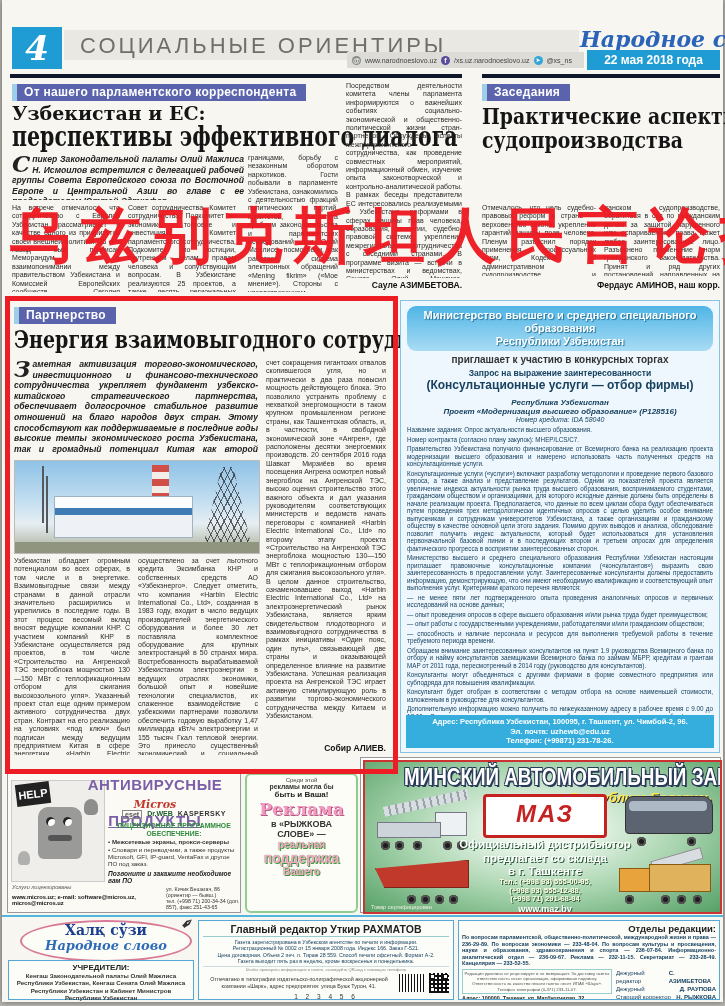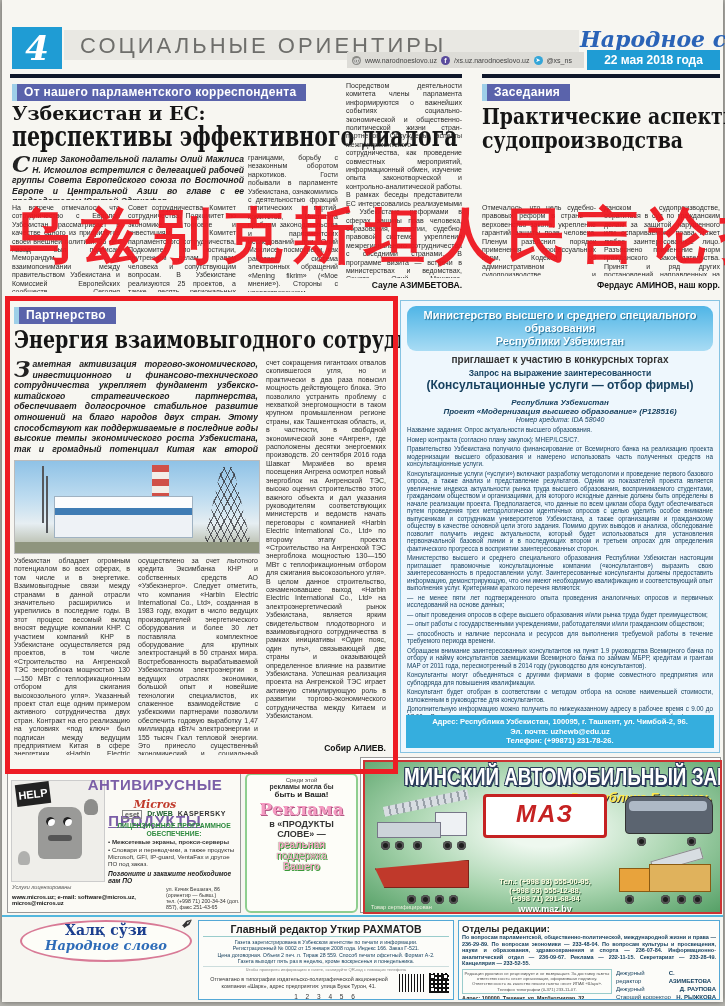--- a/index.html
+++ b/index.html
@@ -145,24 +145,24 @@
     <div class="abs" style="left:4px;top:120px;width:150px;font-weight:bold;font-size:5.8px;color:#111;">www.micros.uz; e-mail: software@micros.uz, micros@micros.uz</div>
     <div class="abs tiny" style="left:158px;top:112px;width:74px;">ул. Кичик Бешагач, 86 (ориентир — бывш.)</div>
     <div class="abs tiny" style="left:158px;top:124px;width:74px;">тел. (+998 71) 200-34-34 (доп. 857), факс 251-43-65</div>
   </div>
 
   <div class="abs" style="left:243px;top:773px;width:113px;height:140px;border:2px solid #8fce8f;border-radius:6px;background:#fdfdf8;box-sizing:border-box;text-align:center;overflow:hidden;">
     <div style="font-size:6px;color:#444;margin-top:2px;">Среди этой</div>
     <div style="font-size:6.8px;font-weight:bold;color:#333;">рекламы могла бы</div>
     <div style="font-size:8px;font-weight:bold;color:#222;">быть и Ваша!</div>
     <div style="font-family:'DejaVu Serif',serif;font-weight:bold;font-size:17px;color:#f49ac1;text-shadow:1px 1px 0 #b05a84;">Реклама</div>
-    <div style="font-size:9px;font-weight:bold;color:#333;">в «ПРОДУКТЫ</div>
+    <div style="font-size:9px;font-weight:bold;color:#333;">в «РЫЖКОВА</div>
     <div style="font-size:9px;font-weight:bold;color:#333;">СЛОВЕ» —</div>
     <div style="font-size:10px;font-weight:bold;color:#f7a8c8;text-shadow:0 0 1px #3a9a3a,1px 1px 0 #3a9a3a;">реальная</div>
-    <div style="font-size:10px;font-weight:normal;color:#f7a8c8;text-shadow:0 0 1px #3a9a3a,1px 1px 0 #3a9a3a;">поддержка</div>
+    <div style="font-size:14px;font-weight:bold;color:#f7a8c8;text-shadow:0 0 1px #3a9a3a,1px 1px 0 #3a9a3a;">поддержка</div>
     <div style="font-size:10px;font-weight:bold;color:#f7a8c8;text-shadow:0 0 1px #3a9a3a,1px 1px 0 #3a9a3a;">Вашего</div>
     <div style="font-size:10px;font-weight:bold;color:#f7a8c8;text-shadow:0 0 1px #3a9a3a,1px 1px 0 #3a9a3a;margin-top:44px;">бизнеса!</div>
     <div style="font-size:5.4px;font-weight:bold;color:#333;margin-top:2px;">Мы ждем Вас по адресу:</div>
     <div style="font-size:5.4px;color:#333;">г. Ташкент, ул. Матбуотчилар, 32.</div>
     <div style="font-size:5.4px;font-weight:bold;color:#333;">Тел.: 232-11-18, 232-10-83.</div>
     <div style="font-size:5.4px;color:#333;">E-mail: reklama@ns.uz</div>
   </div>
 
   <div class="abs" style="left:358px;top:757px;width:361px;height:156px;border:1px solid #999;background:#fff;padding:2px;box-sizing:border-box;">
     <div style="position:relative;width:100%;height:100%;border:2px solid #c33;background:radial-gradient(ellipse at 50% 45%,#eef8ef 15%,#a8d4ae 55%,#55a066 100%);overflow:hidden;">
@@ -202,37 +202,46 @@
         <div class="abs" style="left:2px;top:14px;width:30px;height:22px;background:#e8a33c;border:1px solid #8a5a12;"></div>
         <div class="abs" style="left:32px;top:10px;width:60px;height:26px;background:#e0b25c;border:1px solid #8a5a12;"></div>
         <span class="wheel" style="left:8px;"></span>
           <span class="wheel" style="left:44px;"></span>
           <span class="wheel" style="left:60px;"></span>
           <span class="wheel" style="left:76px;"></span>
       </div>
 
       <div class="abs" style="left:118px;top:32px;width:118px;height:38px;background:#fff;border:3px solid #c52222;border-radius:4px;text-align:center;font-weight:bold;font-style:italic;font-size:24px;color:#c52222;line-height:34px;letter-spacing:2px;">МАЗ</div>
 
+      <div class="abs" style="left:80px;top:76px;width:200px;text-align:center;color:#fff;font-weight:bold;font-size:11.5px;line-height:13.5px;text-shadow:1px 1px 0 #2a5a38;">
+        <div>Официальный дистрибьютор</div>
+        <div>предлагает со склада</div>
+        <div>в г. Ташкенте</div>
+      </div>
       <div class="abs" style="left:100px;top:116px;width:160px;text-align:center;color:#fffbe0;font-weight:bold;font-size:7.6px;line-height:8.6px;text-shadow:1px 1px 0 #2a5a38;">
         <div>Тел.: (+998 93) 555-00-95,</div>
         <div>(+998 93) 555-12-88,</div>
         <div>(+998 71) 291-68-94</div>
       </div>
       <div class="abs" style="left:100px;top:142px;width:160px;text-align:center;color:#fff;font-weight:bold;font-size:9px;text-shadow:1px 1px 0 #2a5a38;">www.maz.by</div>
 
       <div class="abs" style="left:6px;bottom:2px;color:#f0f0e0;font-size:5.6px;">Товар сертифицирован</div>
     </div>
   </div>
 
   <div class="abs" style="left:0;top:915px;width:721px;height:2px;background:#53b7dd;"></div>
 
   <div class="abs" style="left:18px;top:920px;width:168px;height:38px;border:2px solid #d87a96;border-radius:50%;text-align:center;background:#fdfdf8;">
     <div style="font-family:'DejaVu Serif',serif;font-weight:bold;font-size:14px;color:#1c3f8f;line-height:17px;">Халқ сўзи</div>
     <div style="font-family:'DejaVu Serif',serif;font-weight:bold;font-style:italic;font-size:13px;color:#2e6cb8;line-height:14px;">Народное слово</div>
     <span class="abs" style="right:-4px;top:-8px;font-size:16px;transform:rotate(-40deg);color:#333;">✒</span>
+  </div>
+  <div class="abs fbox" style="left:6px;top:960px;width:186px;height:40px;box-sizing:border-box;padding:2px 3px;text-align:center;">
+    <div style="font-weight:bold;font-size:8px;color:#222;">УЧРЕДИТЕЛИ:</div>
+    <div style="font-size:6.2px;line-height:7.4px;font-weight:bold;color:#333;">Кенгаш Законодательной палаты Олий Мажлиса Республики Узбекистан, Кенгаш Сената Олий Мажлиса Республики Узбекистан и Кабинет Министров Республики Узбекистан</div>
   </div>
 
   <div class="abs fbox" style="left:196px;top:920px;width:256px;height:80px;box-sizing:border-box;padding:2px 4px;text-align:center;overflow:hidden;">
     <div style="font-weight:bold;font-size:10.5px;color:#222;border-bottom:1px solid #9cc;padding-bottom:1px;">Главный редактор Уткир РАХМАТОВ</div>
     <div class="tiny" style="margin-top:2px;color:#17415f;">Газета зарегистрирована в Узбекском агентстве по печати и информации.</div>
     <div class="tiny" style="color:#17415f;">Регистрационный № 0002 от 15 января 2008 года. Индекс 166. Заказ Г-521.</div>
     <div class="tiny" style="color:#17415f;">Цена договорная. Объем 2 печ. л. Тираж 28 559. Способ печати офсетный. Формат А-2.</div>
     <div class="tiny" style="color:#17415f;">Газета выходит пять раз в неделю, кроме воскресенья и понедельника.</div>
     <div style="font-size:4.2px;color:#888;border-top:1px solid #cdd;margin-top:1px;">Чтобы проверить информацию в газете, сканируйте QR-код с помощью телефона</div>
     <div style="display:flex;align-items:center;gap:4px;margin-top:1px;">
@@ -241,21 +250,21 @@
       <div style="width:20px;height:20px;position:relative;background:repeating-linear-gradient(90deg,#111 0 2px,transparent 2px 4px),repeating-linear-gradient(0deg,#111 0 2px,transparent 2px 4px);background-color:#fff;">
         <span class="abs" style="left:1px;top:1px;width:5px;height:5px;background:#fff;border:1.5px solid #111;box-sizing:border-box;"></span>
         <span class="abs" style="right:1px;top:1px;width:5px;height:5px;background:#fff;border:1.5px solid #111;box-sizing:border-box;"></span>
         <span class="abs" style="left:1px;bottom:1px;width:5px;height:5px;background:#fff;border:1.5px solid #111;box-sizing:border-box;"></span>
       </div>
     </div>
     <div style="font-size:6.5px;letter-spacing:3px;color:#333;">1 2 3 4 5 6</div>
   </div>
 
   <div class="abs fbox" style="left:456px;top:920px;width:262px;height:80px;box-sizing:border-box;padding:2px 3px;overflow:hidden;">
-    <div style="font-weight:bold;font-size:9.5px;text-align:left;color:#222;">Отделы редакции:</div>
+    <div style="font-weight:bold;font-size:9.5px;text-align:right;color:#222;">Отделы редакции:</div>
     <div style="font-size:5.5px;line-height:6.6px;text-align:justify;font-weight:bold;color:#17415f;">По вопросам парламентской, общественно-политической, международной жизни и права — 236-29-89. По вопросам экономики — 233-48-04. По вопросам культуры и просвещения, науки и образования, здравоохранения и спорта — 236-07-84. Информационно-аналитический отдел — 236-09-67. Реклама — 232-11-15. Секретариат — 233-28-49. Канцелярия — 233-52-55.</div>
     <div style="display:flex;gap:4px;margin-top:2px;">
       <div style="width:150px;">
         <div style="border:1px solid #9cc;padding:1px;font-size:4.3px;line-height:5.2px;text-align:center;color:#555;">Редакция рукописи не рецензирует и не возвращает. За доставку газеты ответственность несет организация, оформившая подписку. Ответственность за качество печати газеты несет ИПАК «Шарк». Телефон типографии (0-371) 233-11-07.</div>
         <div style="font-size:5.4px;font-weight:bold;color:#222;margin-top:1px;">Адрес: 100000, Ташкент, ул. Матбуотчилар, 32.</div>
 
       </div>
       <div style="flex:1;font-size:6px;line-height:8px;color:#17415f;">
         <div style="display:flex;justify-content:space-between;">
             <span>Дежурный редактор</span>

